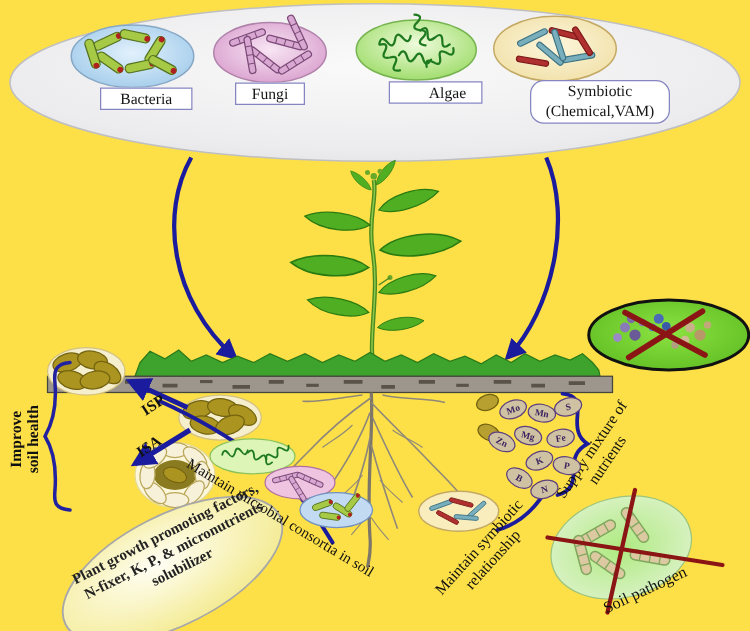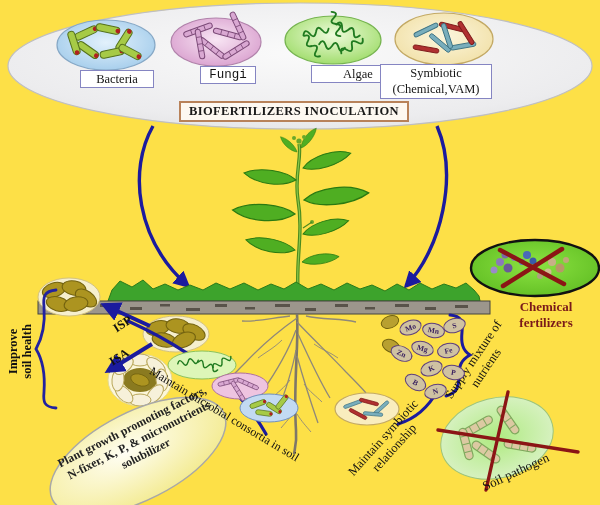--- a/index.html
+++ b/index.html
@@ -310,40 +310,38 @@
     <use href="#pathRod" transform="translate(486,452) rotate(35)"></use>
     <use href="#pathRod" transform="translate(466,444) rotate(75)"></use>
     <g stroke="#8b1515" stroke-width="3.4" stroke-linecap="round">
       <line x1="438" y1="430" x2="578" y2="452"></line>
       <line x1="508" y1="392" x2="486" y2="490"></line>
     </g>
   </g>
 </svg>
 
 <div class="lbl boxlbl" style="left:80px;top:70px;width:62px;">Bacteria</div>
-<div class="lbl boxlbl" style="left:200px;top:66px;width:44px;font-family:Liberation Mono, monospace;">Fungi</div>
+<div class="lbl boxlbl" style="left:188px;top:66px;width:44px;">Fungi</div>
 <div class="lbl boxlbl" style="left:311px;top:65px;width:44px;padding-left:24px;">Algae</div>
-<div class="lbl boxlbl" style="left:380px;top:64px;width:100px;">
+<div class="lbl boxlbl" style="left:424px;top:64px;width:100px;border-radius:11px;">
   <div>Symbiotic</div>
   <div>(Chemical,VAM)</div>
 </div>
 
-<div class="lbl banner" style="left:179px;top:101px;width:226px;height:17px;">BIOFERTILIZERS INOCULATION</div>
 
 <div class="lbl vert" style="left:-20px;top:337px;width:80px;">
   <div>Improve</div>
   <div>soil health</div>
 </div>
 
 <div class="lbl arrowlbl" style="left:113px;top:317px;">ISP</div>
 <div class="lbl arrowlbl" style="left:109px;top:350px;">ISA</div>
 
 <div class="lbl diagtxt" style="left:138px;top:354px;width:210px;transform:rotate(31deg);transform-origin:left top;white-space:nowrap;font-size:12px;">Maintain microbial consortia in soil</div>
 
-<div class="lbl chemtxt" style="left:493px;top:299px;width:106px;">Chemical fertilizers</div>
 
 <div class="lbl diagtxt rot" style="left:432px;top:349px;width:96px;transform:rotate(-56deg);">Supply mixture of nutrients</div>
 
 <div class="lbl diagtxt rot" style="left:330px;top:428px;width:118px;transform:rotate(-48deg);">Maintain symbiotic relationship</div>
 
 <div class="lbl diagtxt rot" style="left:460px;top:464px;width:112px;transform:rotate(-25deg);white-space:nowrap;font-size:13px;">Soil pathogen</div>
 
 <div class="lbl pg rot" style="left:54px;top:418px;width:170px;transform:rotate(-27deg);">Plant growth promoting factors, N-fixer, K, P, &amp; micronutrients solubilizer</div>
 
 <div class="ncell" style="left:399px;top:320px;transform:rotate(-20deg);">Mo</div>

